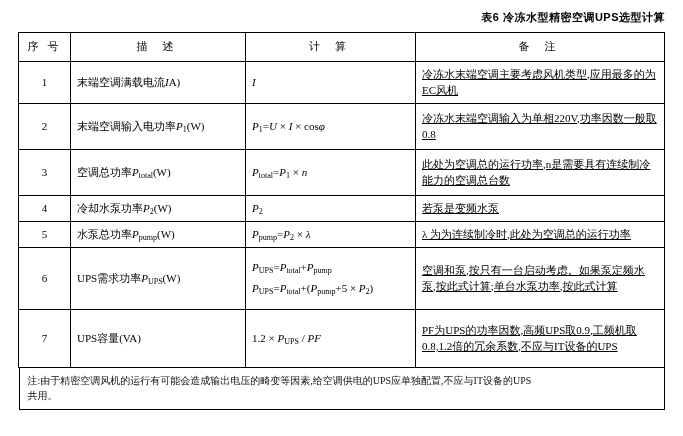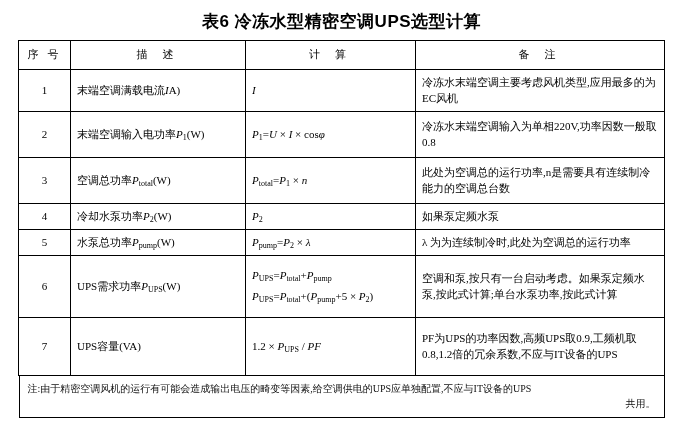--- a/index.html
+++ b/index.html
@@ -15,24 +15,24 @@
     overflow: hidden;
   }
   .page {
     width: 683px;
     height: 436px;
     position: relative;
     box-sizing: border-box;
     padding: 8px 18px 0 18px;
   }
   .caption {
-    text-align: center;
+    text-align: right;
     font-family: "Liberation Sans", sans-serif;
     font-weight: bold;
-    font-size: 17px;
+    font-size: 11px;
     letter-spacing: 0.5px;
     margin: 2px 0 7px 0;
     color: #000;
   }
   table.main {
     border-collapse: collapse;
     width: 646px;
     margin: 0 auto;
     table-layout: fixed;
   }
@@ -65,41 +65,42 @@
   }
   td.c-calc {
     font-size: 11px;
     padding-left: 8px;
     font-family: "Liberation Serif", serif;
   }
   td.c-note {
     font-size: 11px;
     padding-left: 7px;
     padding-right: 7px;
+    text-decoration: underline;
   }
   .calc-line { white-space: nowrap; }
   .calc-line + .calc-line { margin-top: 5px; }
   sub {
     font-size: 8px;
     vertical-align: baseline;
     position: relative;
     top: 2px;
   }
   i { font-style: italic; }
   .footer {
     width: 646px;
     margin: 0 auto;
     border: 1px solid #000;
     border-top: none;
     box-sizing: border-box;
     padding: 5px 8px 6px 8px;
     font-size: 10px;
     line-height: 1.5;
   }
-  .footer .ln2 { display: block; text-align: right; }
+  .footer .ln2 { display: block; }
 </style>
 </head>
 <body>
 
 <div class="page">
 
   <div class="caption">表6   冷冻水型精密空调UPS选型计算</div>
 
   <table class="main">
     <colgroup>
@@ -144,21 +145,21 @@
           </td>
         <td class="c-note">此处为空调总的运行功率,n是需要具有连续制冷能力的空调总台数</td>
       </tr>
 
       <tr style="height:26px">
         <td class="c-no">4</td>
         <td class="c-desc">冷却水泵功率<i>P</i><sub>2</sub>(W)</td>
         <td class="c-calc">
             <div class="calc-line"><i>P</i><sub>2</sub></div>
           </td>
-        <td class="c-note">如果泵定频水泵</td>
+        <td class="c-note">若泵是变频水泵</td>
       </tr>
 
       <tr style="height:26px">
         <td class="c-no">5</td>
         <td class="c-desc">水泵总功率<i>P</i><sub>pump</sub>(W)</td>
         <td class="c-calc">
             <div class="calc-line"><i>P</i><sub>pump</sub>=<i>P</i><sub>2</sub> × <i>λ</i></div>
           </td>
         <td class="c-note">λ 为为连续制冷时,此处为空调总的运行功率</td>
       </tr>

